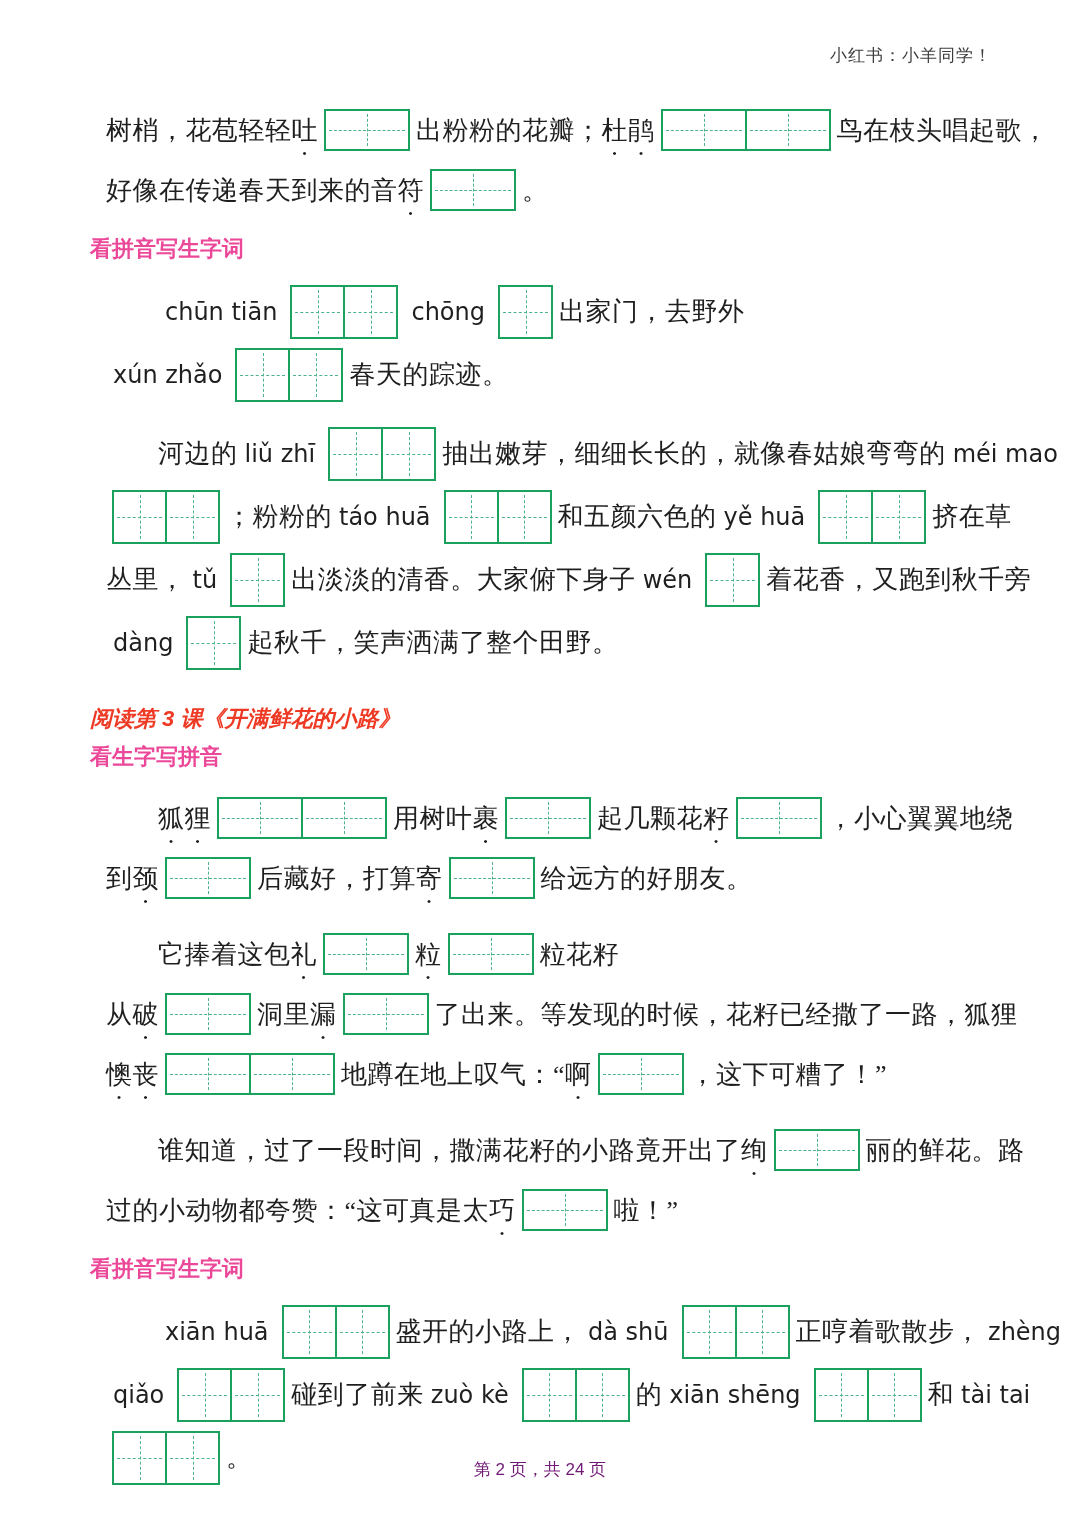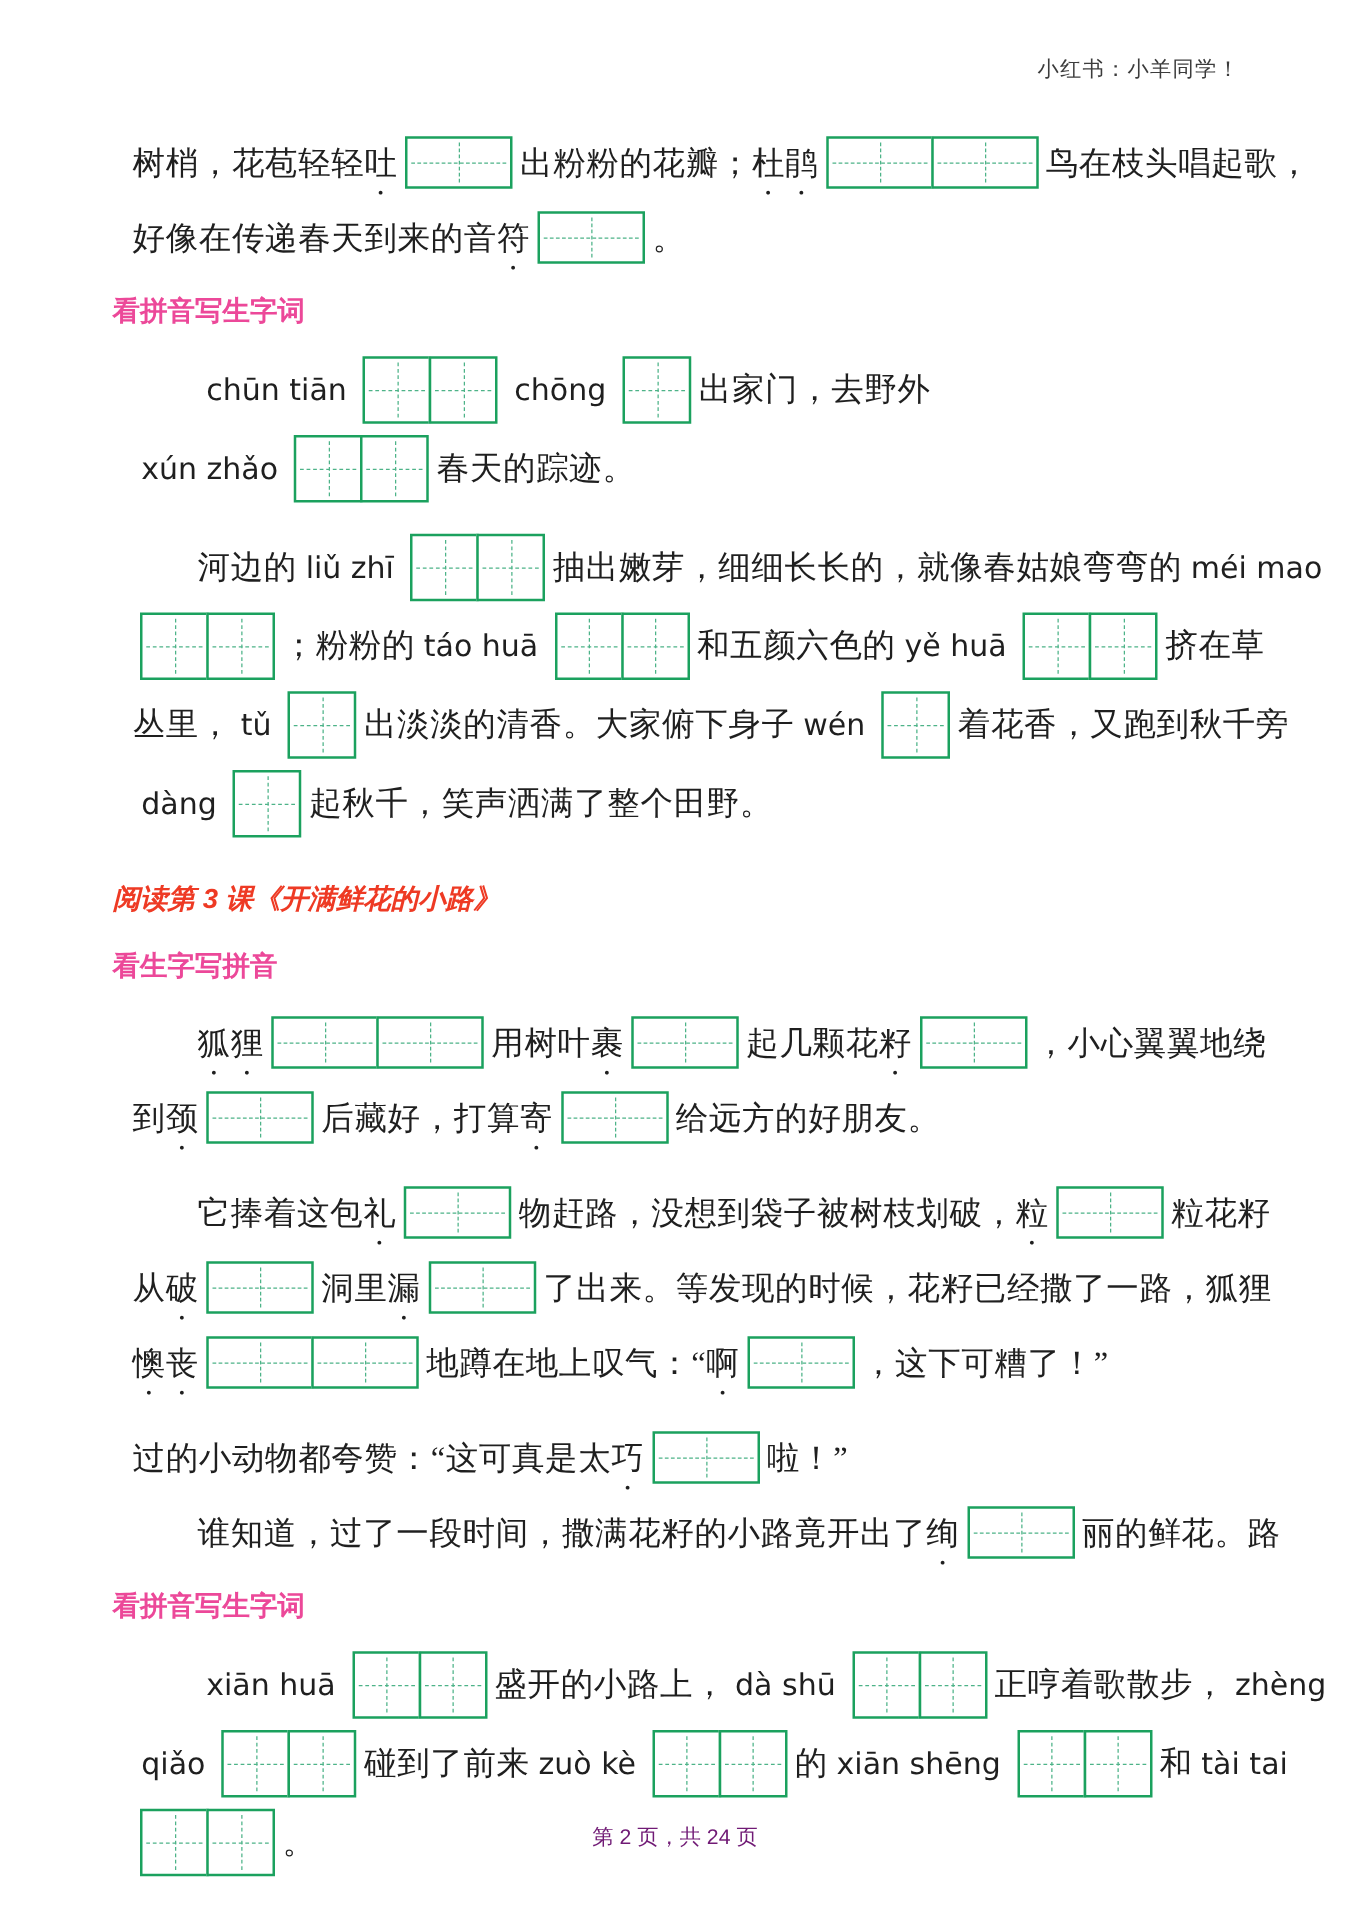--- a/index.html
+++ b/index.html
@@ -20,21 +20,21 @@
   .content {
     position: absolute; left: 90px; top: 84px; width: 902px;
   }
   .heading {
     font-family: "Liberation Sans", "DejaVu Sans", sans-serif;
     font-weight: 700; font-size: 22px; line-height: 26px;
     margin: 12px 0 18px 0;
   }
   .heading.blue { color: #ec4899; }
   .heading.red  { color: #ee3a24; margin: 32px 0 0 0; font-style: italic; }
-  .heading.red + .heading.blue { margin-top: 28px; }
+  .heading.red + .heading.blue { margin-top: 12px; }
   .para { margin: 16px; }
   .line {
     display: flex; align-items: center;
     white-space: nowrap;
     font-size: 26px;
   }
   .para.char  .line { height: 63px; }
   .para.pinyin .line { height: 60px; }
   .line.indent { padding-left: 52px; }
   .txt { letter-spacing: 0.5px; }
@@ -293,21 +293,20 @@
     <div class="para pinyin">
       <div class="line indent">
         <span class="txt">它捧着这包</span>
         <span class="txt dotted">礼</span>
         <span class="box-group">
           <span class="cell pinyin-cell">
             <i class="hline"></i>
             <i class="vline"></i>
           </span>
         </span>
-        <span class="txt">物赶路，没想到袋子被树枝划破，</span>
         <span class="txt dotted">粒</span>
         <span class="box-group">
           <span class="cell pinyin-cell">
             <i class="hline"></i>
             <i class="vline"></i>
           </span>
         </span>
         <span class="txt">粒花籽</span>
       </div>
       <div class="line">
@@ -347,41 +346,41 @@
         <span class="box-group">
           <span class="cell pinyin-cell">
             <i class="hline"></i>
             <i class="vline"></i>
           </span>
         </span>
         <span class="txt">，这下可糟了！”</span>
       </div>
     </div>
     <div class="para pinyin">
+      <div class="line indent">
+        <span class="txt">谁知道，过了一段时间，撒满花籽的小路竟开出了</span>
+        <span class="txt dotted">绚</span>
+        <span class="box-group">
+          <span class="cell pinyin-cell">
+            <i class="hline"></i>
+            <i class="vline"></i>
+          </span>
+        </span>
+        <span class="txt">丽的鲜花。路</span>
+      </div>
       <div class="line">
         <span class="txt">过的小动物都夸赞：“这可真是太</span>
         <span class="txt dotted">巧</span>
         <span class="box-group">
           <span class="cell pinyin-cell">
             <i class="hline"></i>
             <i class="vline"></i>
           </span>
         </span>
         <span class="txt">啦！”</span>
-      </div>
-      <div class="line indent">
-        <span class="txt">谁知道，过了一段时间，撒满花籽的小路竟开出了</span>
-        <span class="txt dotted">绚</span>
-        <span class="box-group">
-          <span class="cell pinyin-cell">
-            <i class="hline"></i>
-            <i class="vline"></i>
-          </span>
-        </span>
-        <span class="txt">丽的鲜花。路</span>
       </div>
     </div>
     <div class="heading blue">看拼音写生字词</div>
     <div class="para char">
       <div class="line indent">
         <span class="py">xiān huā</span>
         <span class="box-group">
           <span class="cell char-cell">
             <i class="hline"></i>
             <i class="vline"></i>

